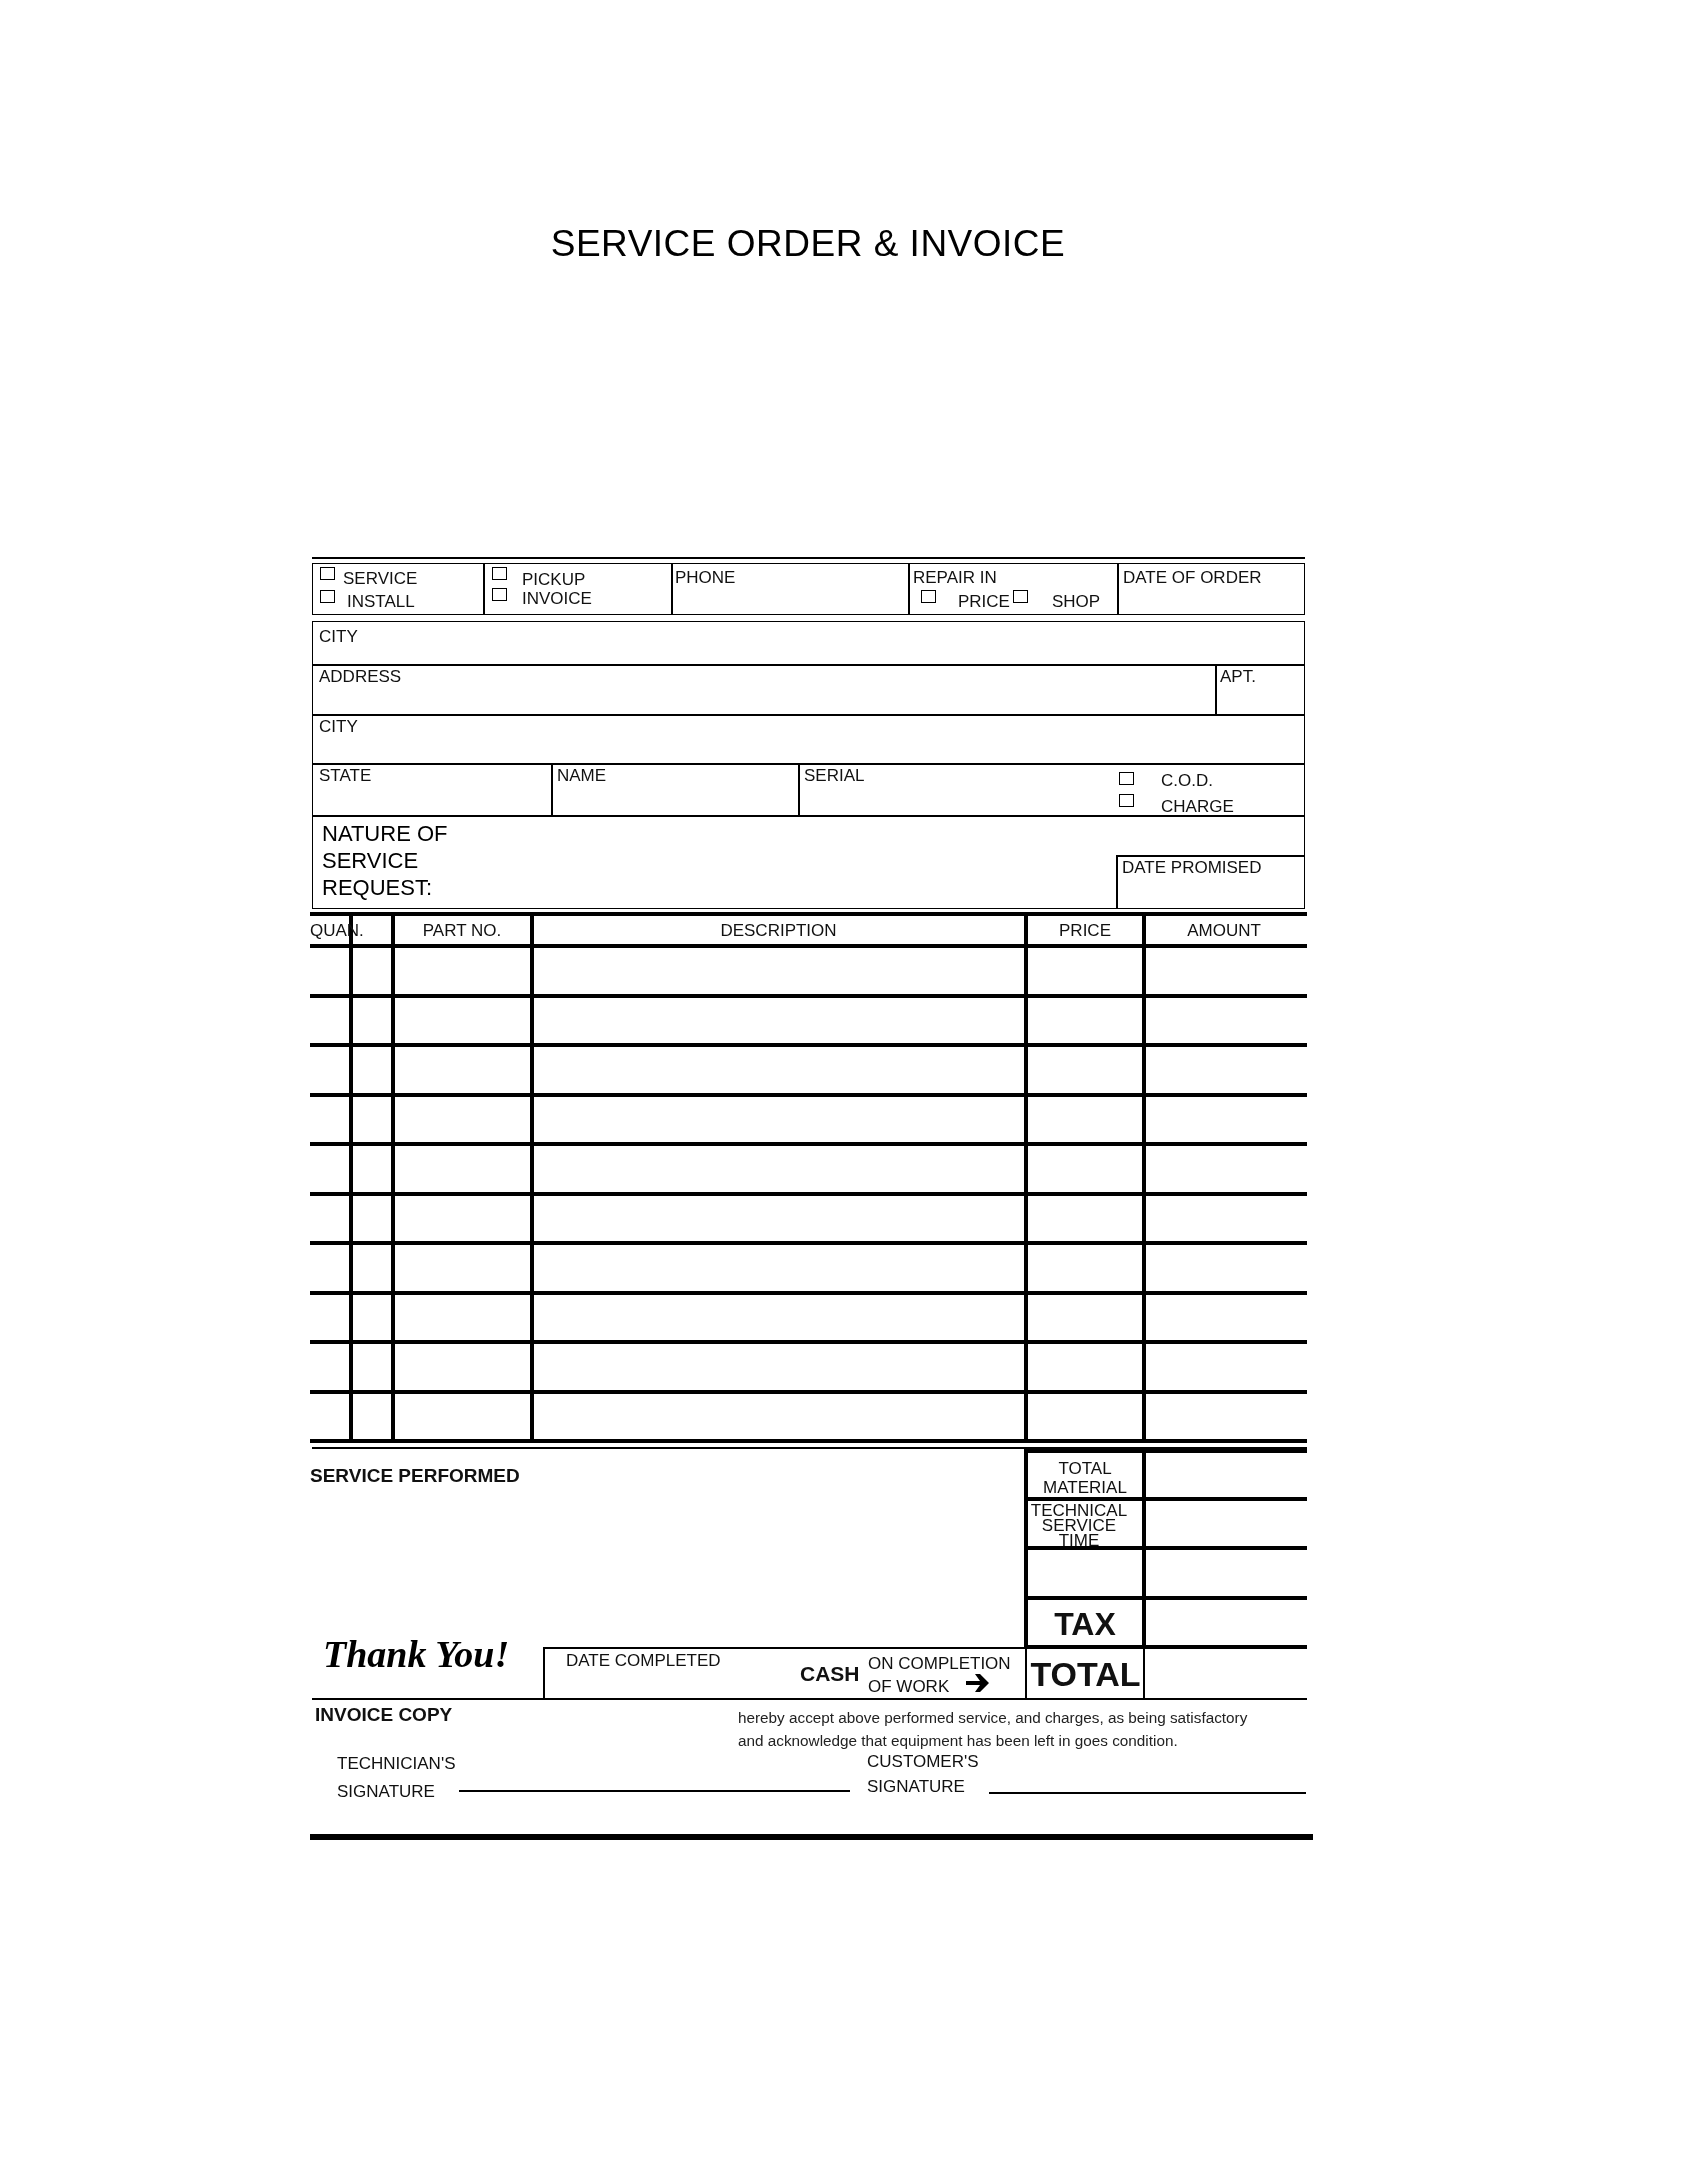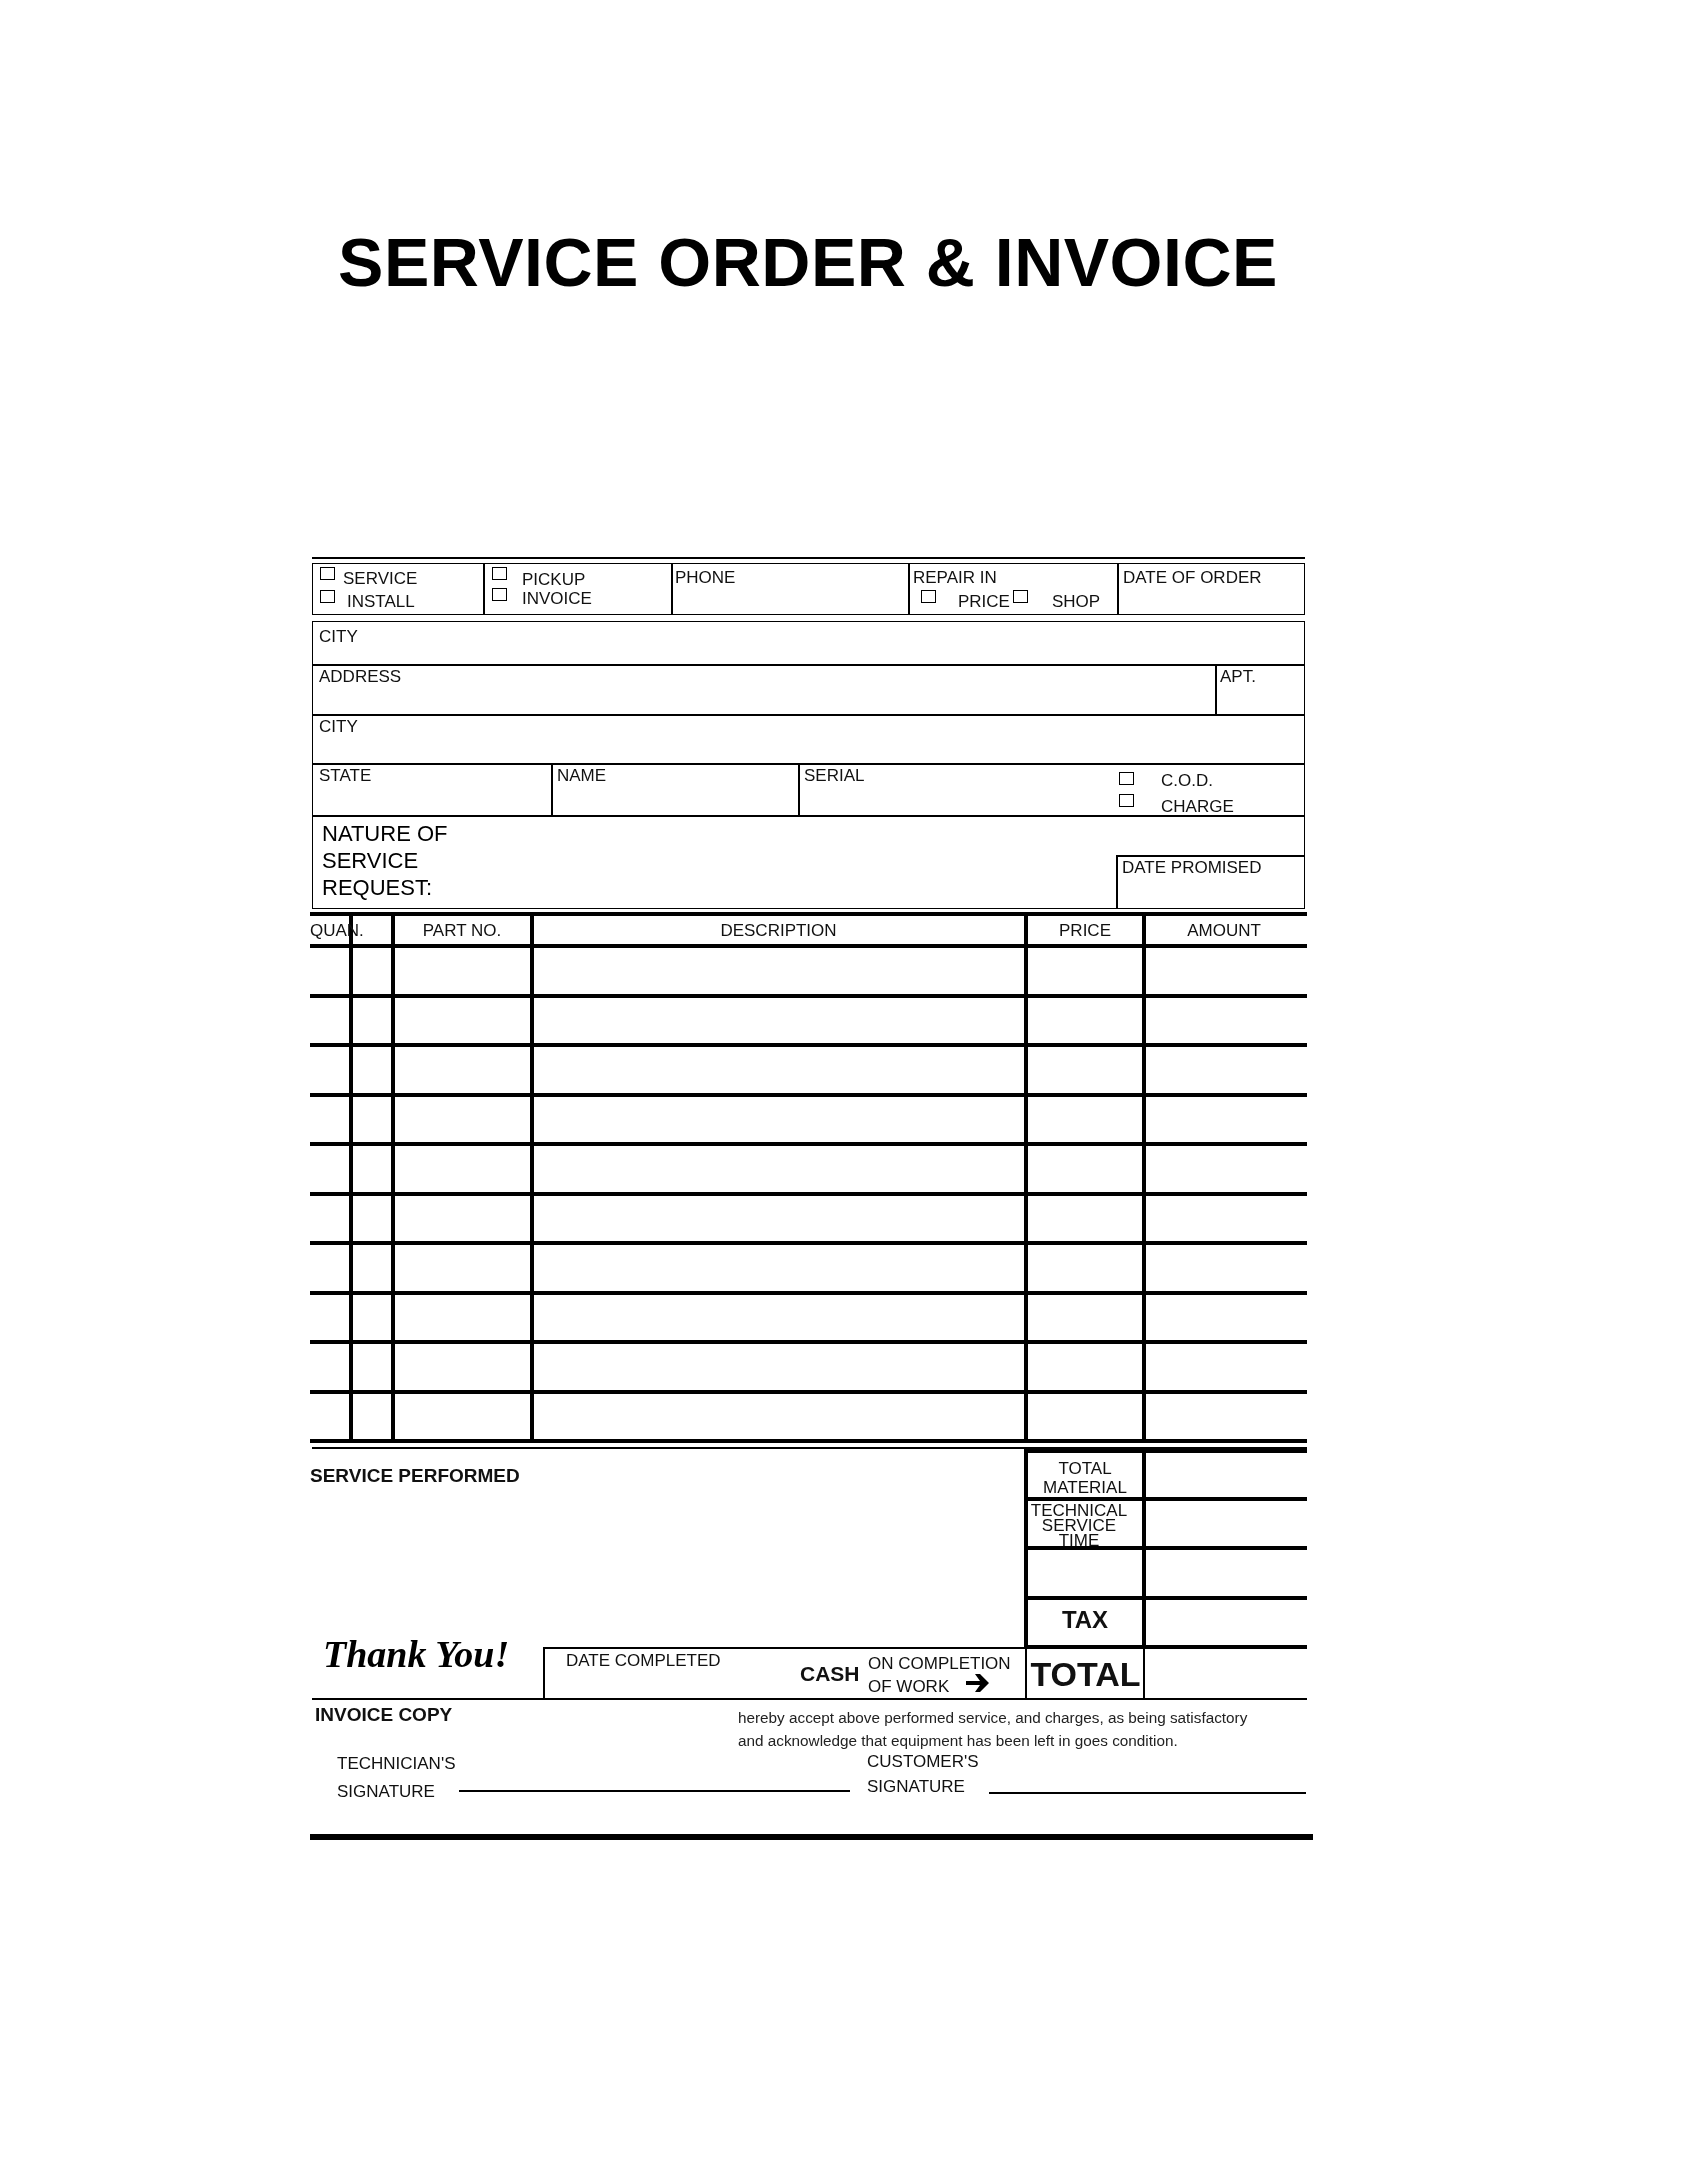--- a/index.html
+++ b/index.html
@@ -1,21 +1,21 @@
 <!DOCTYPE html>
 <html><head>
 <meta charset="utf-8">
 <style>
   html, body { margin:0; padding:0; background:#fff; }
   body { width:1683px; height:2178px; position:relative; overflow:hidden;
          font-family:"Liberation Sans", sans-serif; color:#000; }
   .abs { position:absolute; }
   .lbl { position:absolute; font-size:17px; font-weight:normal; line-height:1; white-space:nowrap; color:#111; }
   .title { position:absolute; left:0; width:1616px; top:223px; text-align:center;
-           font-size:68px; font-weight:bold; letter-spacing:0.5px; }
+           font-size:37px; font-weight:normal; letter-spacing:0.5px; }
   .box { position:absolute; border:1.5px solid #000; box-sizing:border-box; }
   .hl { position:absolute; background:#000; }
   .vl { position:absolute; background:#000; }
   .cb { position:absolute; width:15px; height:13px; border:1.5px solid #000; box-sizing:border-box; background:#fff; }
   .big { position:absolute; font-size:22px; line-height:27px; }
   .bold { font-weight:bold; }
   .thanks { position:absolute; font-family:"Liberation Serif", serif; font-style:italic;
             font-weight:bold; font-size:38px; white-space:nowrap; }
   .sig-line { position:absolute; height:1.5px; background:#000; }
   .cell-hdr { position:absolute; font-size:17px; text-align:center; line-height:1; white-space:nowrap; color:#111; }
@@ -158,21 +158,21 @@
   <div class="cell-hdr" data-name="technical-service-time-label" style="left:1018px; width:122px; top:1503px; line-height:15px;">
     <div>TECHNICAL</div>
     <div>SERVICE</div>
     <div>TIME</div>
   </div>
   <div class="abs" data-name="technical-service-time-field" style="left:1146px; top:1501px; width:158px; height:46px;"></div>
 
   <div class="abs" data-name="blank-label-cell" style="left:1028px; top:1550px; width:115px; height:46px;"></div>
   <div class="abs" data-name="blank-total-field" style="left:1146px; top:1550px; width:158px; height:46px;"></div>
 
-  <div class="cell-hdr bold" data-name="tax-label" style="left:1027px; width:116px; top:1608px; font-size:24px;">TAX</div>
+  <div class="cell-hdr bold" data-name="tax-label" style="left:1027px; width:116px; top:1608px; font-size:32px;">TAX</div>
   <div class="abs" data-name="tax-field" style="left:1146px; top:1600px; width:158px; height:46px;"></div>
 
   <div class="cell-hdr bold" data-name="total-label" style="left:1027px; width:117px; top:1657px; font-size:34px;">TOTAL</div>
   <div class="abs" data-name="total-field" style="left:1146px; top:1650px; width:158px; height:46px;"></div>
 </div>
 
 <div class="thanks" data-name="thank-you-text" style="left:323px; top:1632px;">Thank You!</div>
 <div class="hl" data-name="completion-top-rule" style="left:543px; top:1647px; width:482px; height:1.5px;"></div>
 <div class="vl" data-name="divider" style="left:543px; top:1647px; width:1.5px; height:51px;"></div>
 <div class="hl" data-name="completion-bottom-rule" style="left:312px; top:1698px; width:995px; height:1.5px;"></div>

